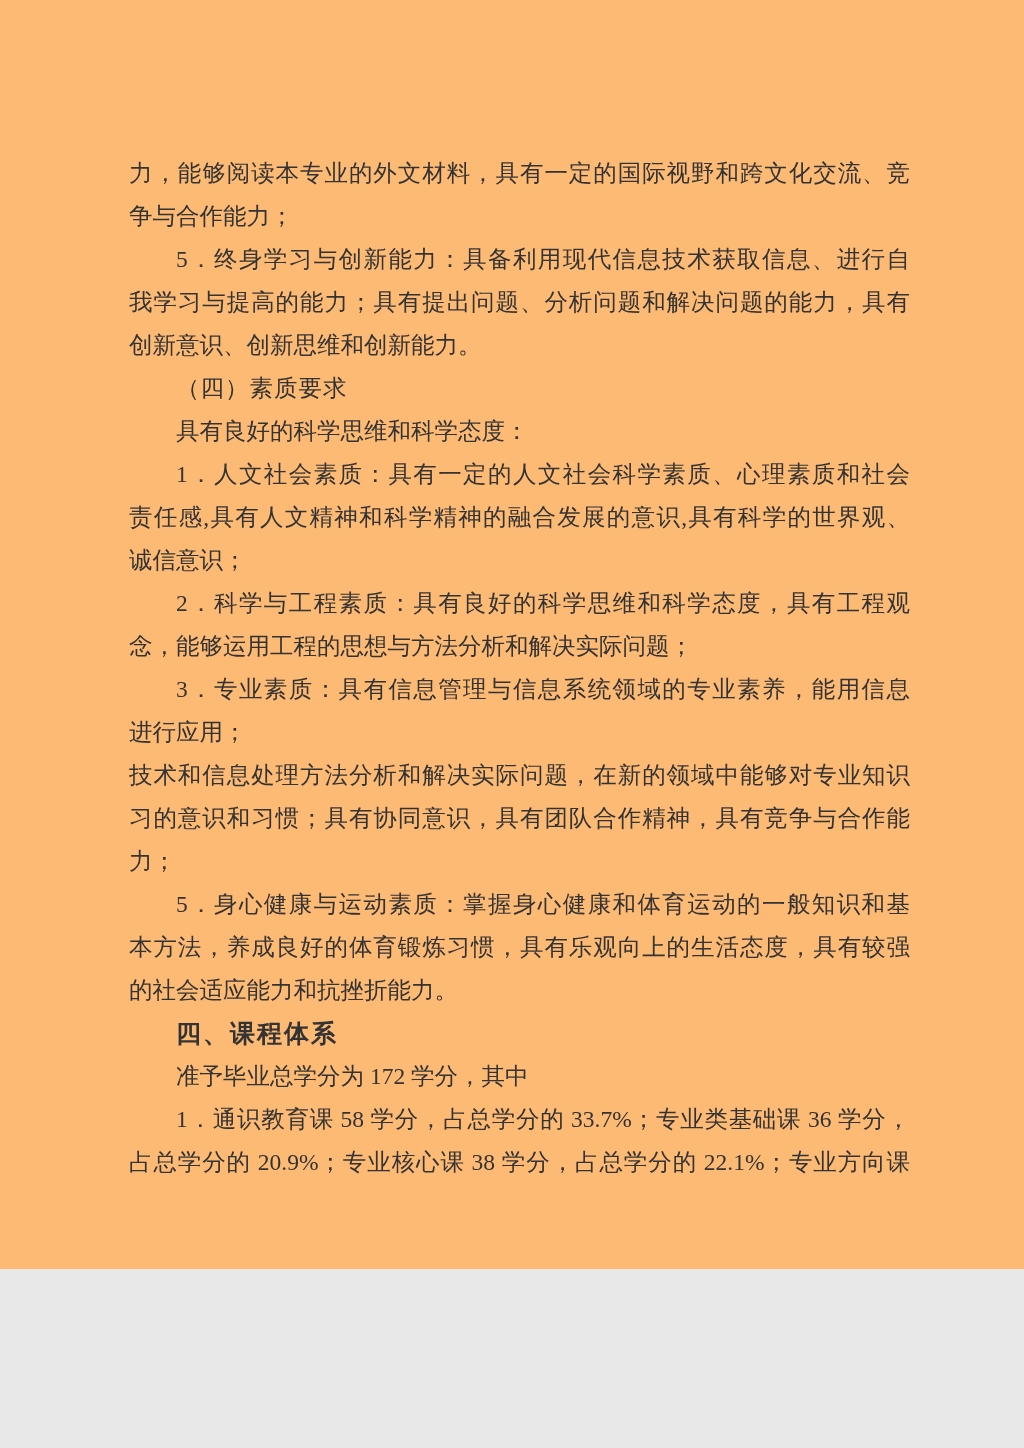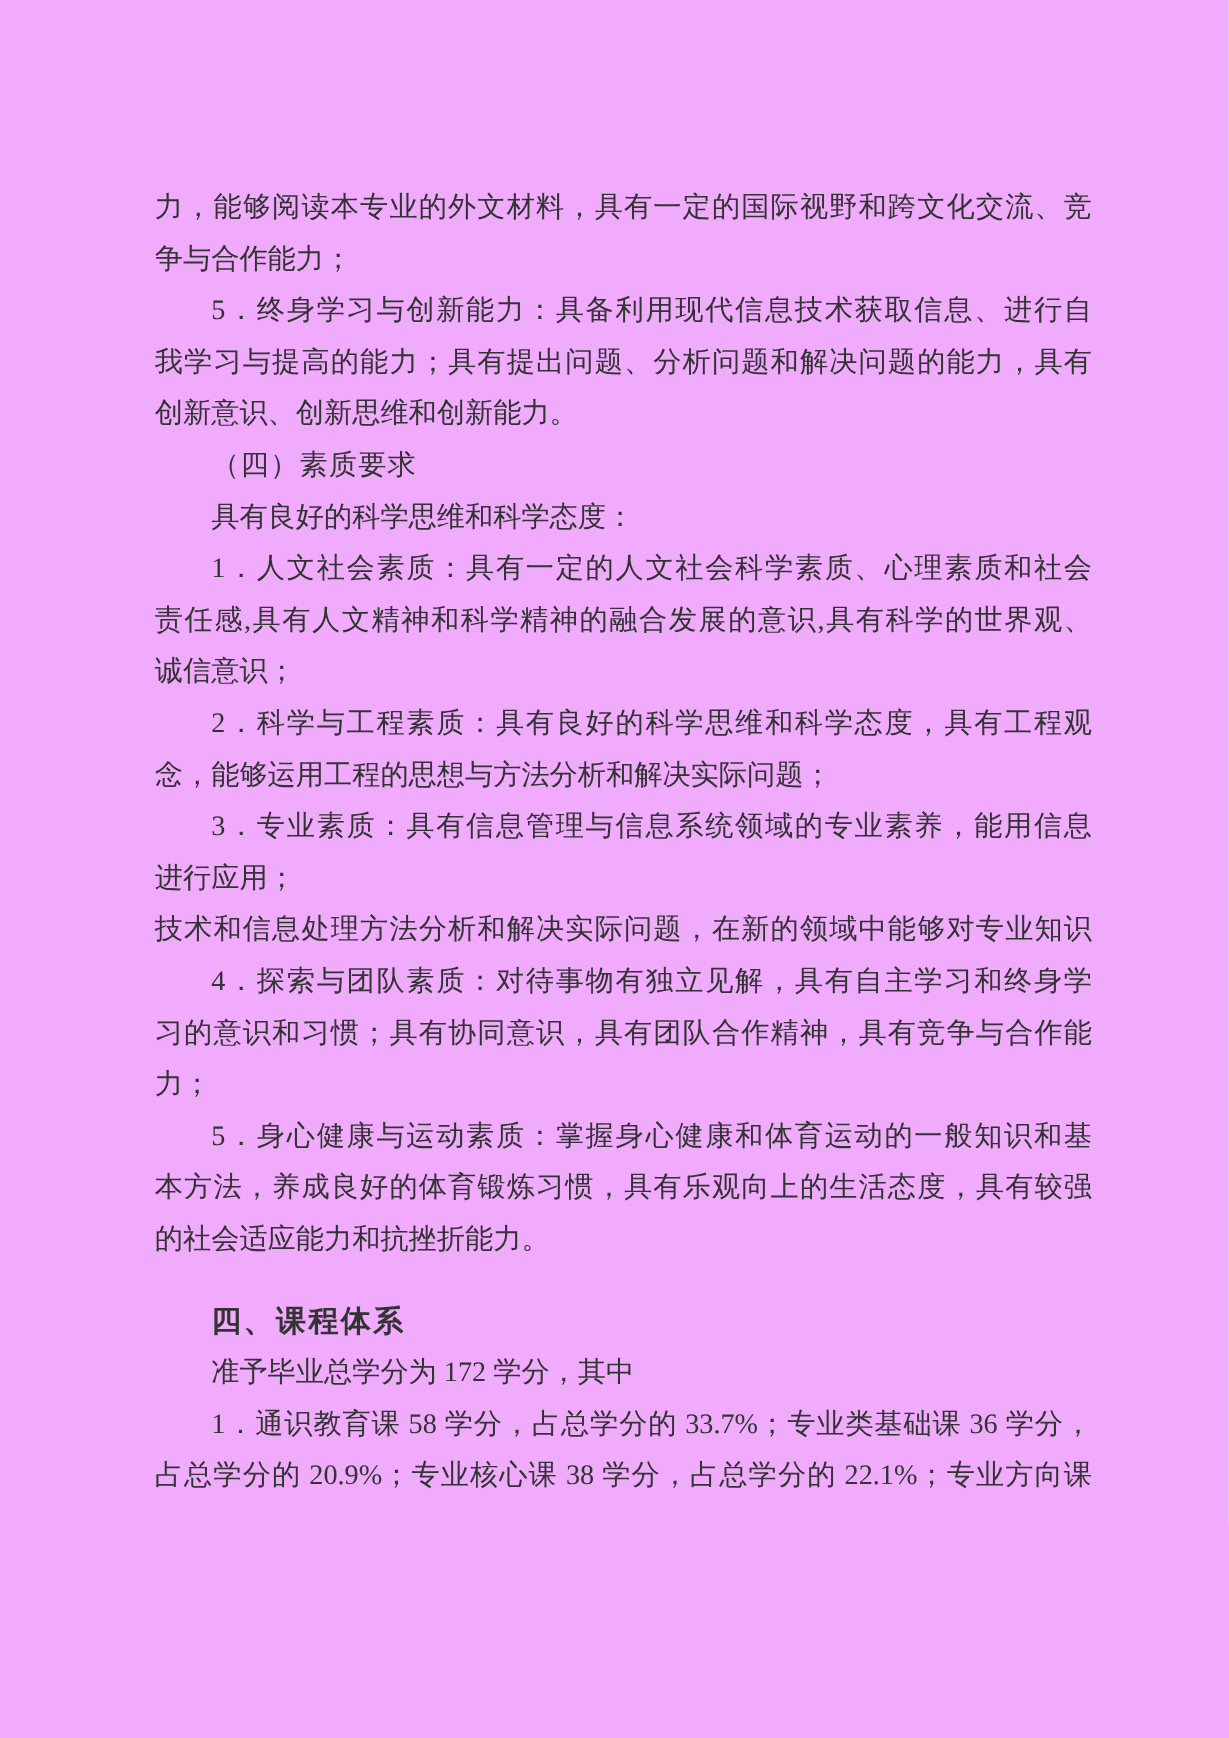--- a/index.html
+++ b/index.html
@@ -3,22 +3,22 @@
 <meta charset="utf-8">
 <style>
   html, body {
     margin: 0;
     padding: 0;
     background: #e8e8e8;
   }
   .page {
     position: relative;
     width: 1024px;
-    height: 1448px;
-    background: #f0abfc;
+    height: 1269px;
+    background: #fdba74;
     overflow: hidden;
     margin: 0 auto;
   }
   .text-block {
     position: absolute;
     left: 129px;
     top: 152px;
     width: 781px;
     color: #333333;
     font-family: "Liberation Serif", "DejaVu Serif", serif;
@@ -43,21 +43,20 @@
   
   .ind {
     padding-left: 47px;
   }
   
   .hei {
     font-family: "Liberation Sans", "DejaVu Sans", sans-serif;
     font-weight: bold;
     font-size: 25px;
     letter-spacing: 2px;
-    margin-top: 25px;
   }
   
   .kaiti {
     letter-spacing: 1px;
   }
 </style>
 </head>
 <body>
 
 <div class="page">
@@ -70,21 +69,20 @@
     <div class="ln ind end kaiti">（四）素质要求</div>
     <div class="ln ind end">具有良好的科学思维和科学态度：</div>
     <div class="ln ind fill">1．人文社会素质：具有一定的人文社会科学素质、心理素质和社会</div>
     <div class="ln cont fill">责任感,具有人文精神和科学精神的融合发展的意识,具有科学的世界观、</div>
     <div class="ln cont end">诚信意识；</div>
     <div class="ln ind fill">2．科学与工程素质：具有良好的科学思维和科学态度，具有工程观</div>
     <div class="ln cont end">念，能够运用工程的思想与方法分析和解决实际问题；</div>
     <div class="ln ind fill">3．专业素质：具有信息管理与信息系统领域的专业素养，能用信息</div>
     <div class="ln cont end">进行应用；</div>
     <div class="ln cont fill">技术和信息处理方法分析和解决实际问题，在新的领域中能够对专业知识</div>
-    <div class="ln ind fill">4．探索与团队素质：对待事物有独立见解，具有自主学习和终身学</div>
     <div class="ln cont fill">习的意识和习惯；具有协同意识，具有团队合作精神，具有竞争与合作能</div>
     <div class="ln cont end">力；</div>
     <div class="ln ind fill">5．身心健康与运动素质：掌握身心健康和体育运动的一般知识和基</div>
     <div class="ln cont fill">本方法，养成良好的体育锻炼习惯，具有乐观向上的生活态度，具有较强</div>
     <div class="ln cont end">的社会适应能力和抗挫折能力。</div>
     <div class="ln ind end hei">四、课程体系</div>
     <div class="ln ind end">准予毕业总学分为 172 学分，其中</div>
     <div class="ln ind fill">1．通识教育课 58 学分，占总学分的 33.7%；专业类基础课 36 学分，</div>
     <div class="ln cont fill">占总学分的 20.9%；专业核心课 38 学分，占总学分的 22.1%；专业方向课</div>
   </div>

